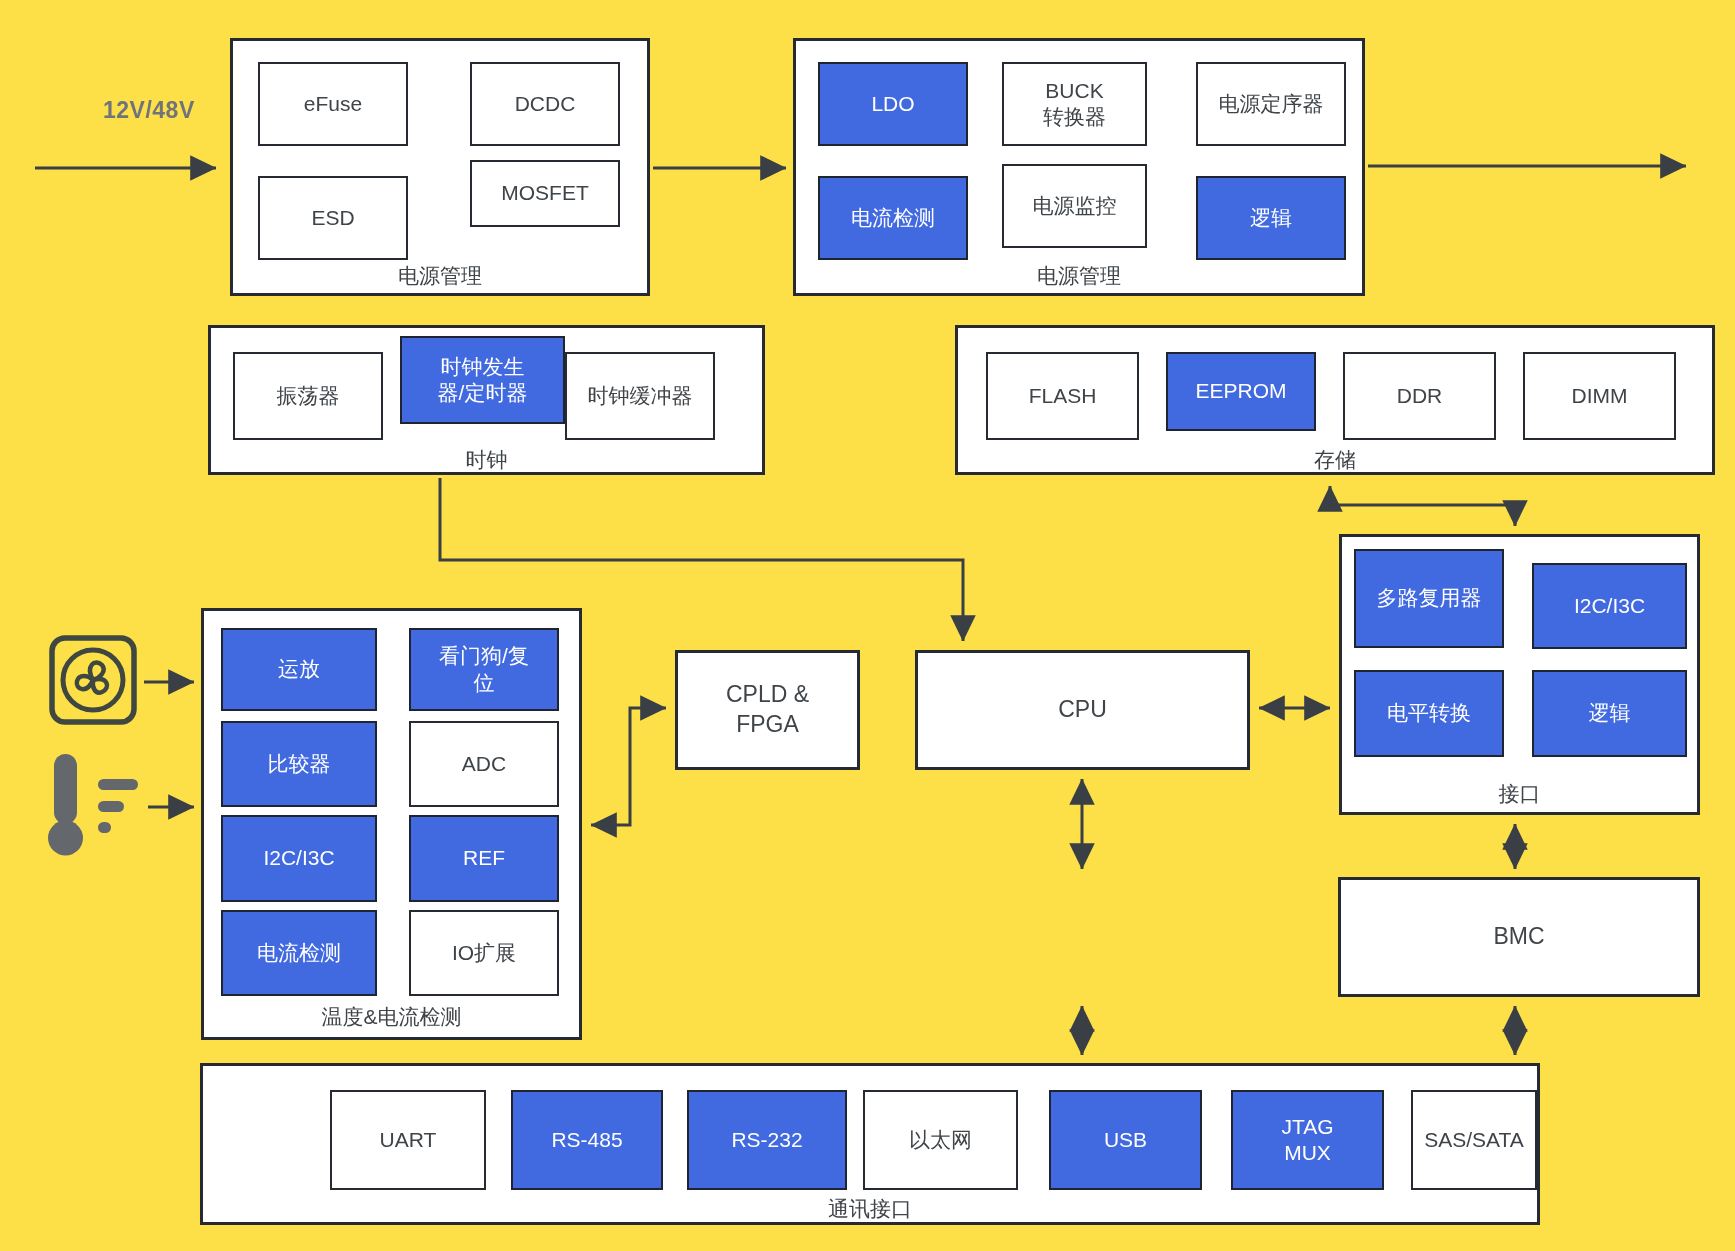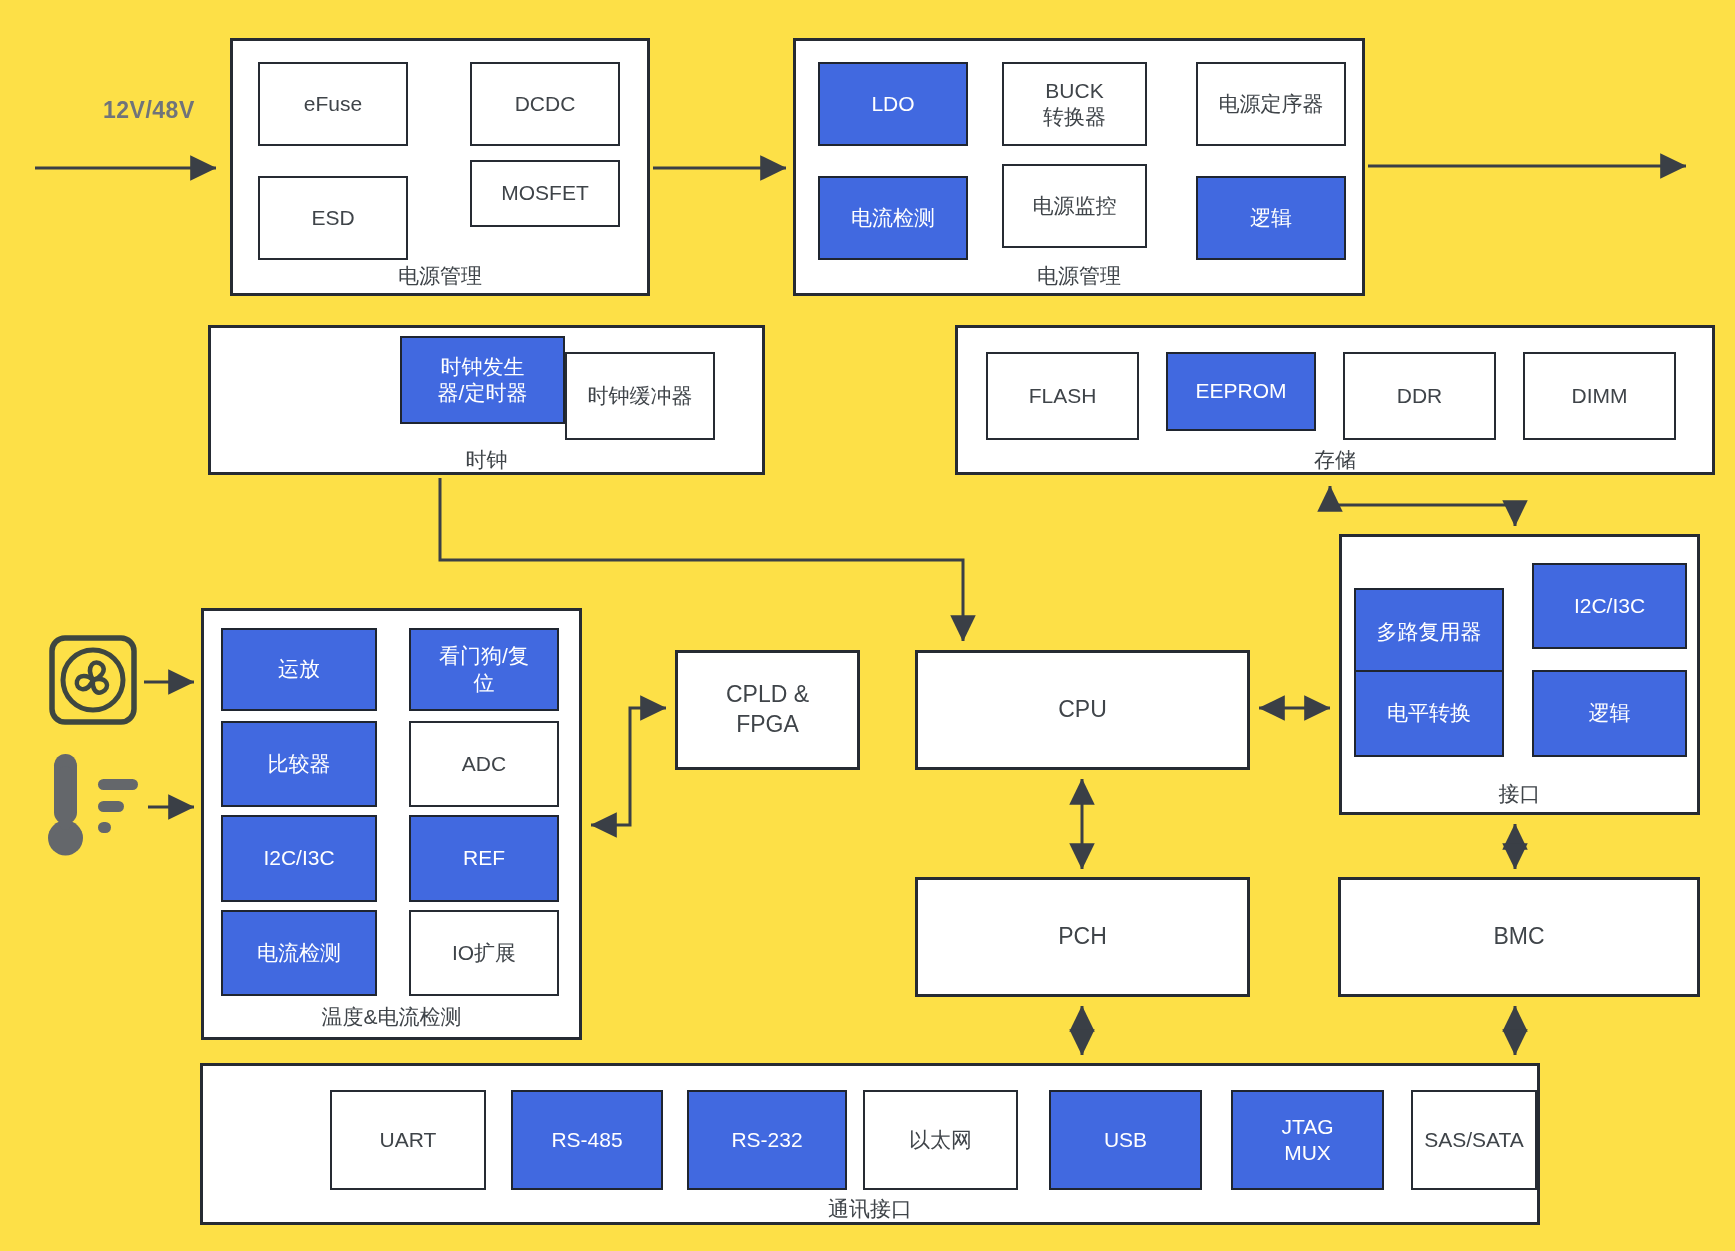--- a/index.html
+++ b/index.html
@@ -76,52 +76,52 @@
 
   <div class="box blue" style="left:818px;top:62px;width:150px;height:84px">LDO</div>
   <div class="box" style="left:1002px;top:62px;width:145px;height:84px">BUCK
 转换器</div>
   <div class="box" style="left:1196px;top:62px;width:150px;height:84px">电源定序器</div>
   <div class="box blue" style="left:818px;top:176px;width:150px;height:84px">电流检测</div>
   <div class="box" style="left:1002px;top:164px;width:145px;height:84px">电源监控</div>
   <div class="box blue" style="left:1196px;top:176px;width:150px;height:84px">逻辑</div>
   <div class="sec-label" style="left:793px;top:262px;width:572px">电源管理</div>
 
+  <div class="box" style="left:233px;top:352px;width:150px;height:88px">振荡器</div>
   <div class="box blue" style="left:400px;top:336px;width:165px;height:88px">时钟发生
 器/定时器</div>
   <div class="box" style="left:565px;top:352px;width:150px;height:88px">时钟缓冲器</div>
   <div class="sec-label" style="left:208px;top:446px;width:557px">时钟</div>
 
   <div class="box" style="left:986px;top:352px;width:153px;height:88px">FLASH</div>
   <div class="box blue" style="left:1166px;top:352px;width:150px;height:79px">EEPROM</div>
   <div class="box" style="left:1343px;top:352px;width:153px;height:88px">DDR</div>
   <div class="box" style="left:1523px;top:352px;width:153px;height:88px">DIMM</div>
   <div class="sec-label" style="left:955px;top:446px;width:760px">存储</div>
 
-  <div class="box blue" style="left:1354px;top:588px;width:150px;height:89px">多路复用器</div>
+  <div class="box blue" style="left:1354px;top:549px;width:150px;height:99px">多路复用器</div>
   <div class="box blue" style="left:1532px;top:563px;width:155px;height:86px">I2C/I3C</div>
   <div class="box blue" style="left:1354px;top:670px;width:150px;height:87px">电平转换</div>
   <div class="box blue" style="left:1532px;top:670px;width:155px;height:87px">逻辑</div>
   <div class="sec-label" style="left:1339px;top:780px;width:361px">接口</div>
 
   <div class="box blue" style="left:221px;top:628px;width:156px;height:83px">运放</div>
   <div class="box blue" style="left:409px;top:628px;width:150px;height:83px">看门狗/复
 位</div>
   <div class="box blue" style="left:221px;top:721px;width:156px;height:86px">比较器</div>
   <div class="box" style="left:409px;top:721px;width:150px;height:86px">ADC</div>
   <div class="box blue" style="left:221px;top:815px;width:156px;height:87px">I2C/I3C</div>
   <div class="box blue" style="left:409px;top:815px;width:150px;height:87px">REF</div>
   <div class="box blue" style="left:221px;top:910px;width:156px;height:86px">电流检测</div>
   <div class="box" style="left:409px;top:910px;width:150px;height:86px">IO扩展</div>
   <div class="sec-label" style="left:201px;top:1003px;width:381px">温度&amp;电流检测</div>
 
   <div class="node" style="left:675px;top:650px;width:185px;height:120px">CPLD &amp;
 FPGA</div>
   <div class="node" style="left:915px;top:650px;width:335px;height:120px">CPU</div>
-  <div class="node" style="left:915px;top:877px;width:335px;height:120px">PCH</div>
   <div class="node" style="left:1338px;top:877px;width:362px;height:120px">BMC</div>
 
   <div class="box" style="left:330px;top:1090px;width:156px;height:100px">UART</div>
   <div class="box blue" style="left:511px;top:1090px;width:152px;height:100px">RS-485</div>
   <div class="box blue" style="left:687px;top:1090px;width:160px;height:100px">RS-232</div>
   <div class="box" style="left:863px;top:1090px;width:155px;height:100px">以太网</div>
   <div class="box blue" style="left:1049px;top:1090px;width:153px;height:100px">USB</div>
   <div class="box blue" style="left:1231px;top:1090px;width:153px;height:100px">JTAG
 MUX</div>
   <div class="box" style="left:1411px;top:1090px;width:126px;height:100px">SAS/SATA</div>

